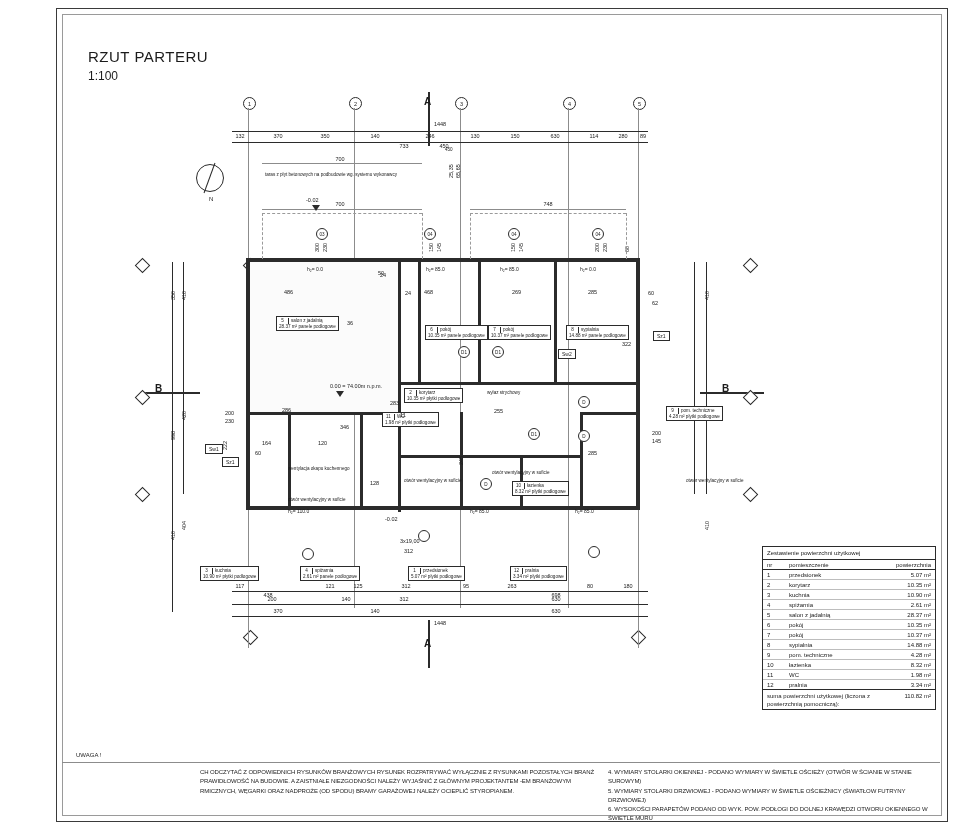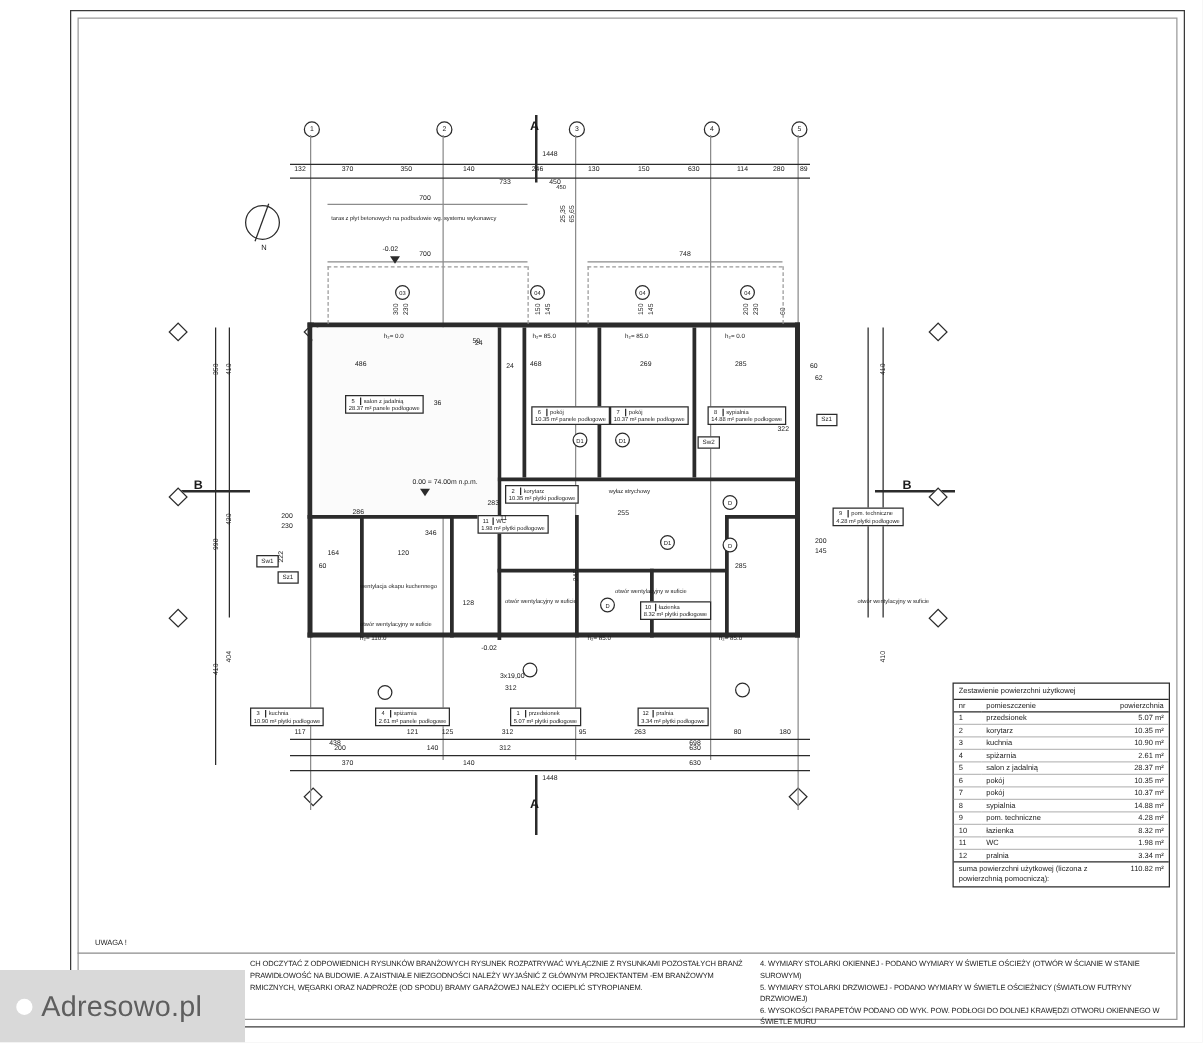--- a/index.html
+++ b/index.html
@@ -71,20 +71,24 @@
   .north-n{position:absolute;left:209px;top:196px;font-size:6px;color:#1b1b1b;}
 </style>
 </head>
 <body>
 
 <div id="page">
 
   <div class="sheet-border"></div>
   <div class="sheet-inner"></div>
 
+  <div class="title-block">
+    <div class="t1">RZUT PARTERU</div>
+    <div class="t2">1:100</div>
+  </div>
 
   <div class="north"></div>
   <div class="north-n">N</div>
 
   <div class="vl w2" style="left:428px;top:92px;height:54px;"></div>
   <div class="sec-lbl" style="left:424px;top:96px;">A</div>
   <div class="vl w2" style="left:428px;top:620px;height:48px;"></div>
   <div class="sec-lbl" style="left:424px;top:638px;">A</div>
   <div class="hl w2" style="left:140px;top:392px;width:60px;"></div>
   <div class="sec-lbl" style="left:155px;top:383px;">B</div>
@@ -437,18 +441,14 @@
 
   <div class="uwaga">UWAGA !</div>
   <div class="hl thin" style="left:62px;top:762px;width:878px;"></div>
   <div class="foot-l" style="white-space:pre-line;">CH ODCZYTAĆ Z ODPOWIEDNICH RYSUNKÓW BRANŻOWYCH RYSUNEK ROZPATRYWAĆ WYŁĄCZNIE Z RYSUNKAMI POZOSTAŁYCH  BRANŻ
 PRAWIDŁOWOŚĆ  NA BUDOWIE. A  ZAISTNIAŁE  NIEZGODNOŚCI   NALEŻY WYJAŚNIĆ Z GŁÓWNYM PROJEKTANTEM -EM BRANŻOWYM
 RMICZNYCH, WĘGARKI ORAZ NADPROŻE (OD SPODU) BRAMY GARAŻOWEJ NALEŻY OCIEPLIĆ STYROPIANEM.</div>
   <div class="foot-r" style="white-space:pre-line;max-width:330px;">4. WYMIARY STOLARKI OKIENNEJ - PODANO WYMIARY W ŚWIETLE OŚCIEŻY (OTWÓR W ŚCIANIE W STANIE SUROWYM)
 5. WYMIARY STOLARKI DRZWIOWEJ - PODANO WYMIARY W ŚWIETLE OŚCIEŻNICY (ŚWIATŁOW FUTRYNY DRZWIOWEJ)
 6. WYSOKOŚCI PARAPETÓW PODANO OD WYK. POW. PODŁOGI DO DOLNEJ KRAWĘDZI OTWORU OKIENNEGO W ŚWIETLE MURU</div>
 
-  <div class="wm">
-    <div class="dot"></div>
-    <div class="txt">Adresowo.pl</div>
-  </div>
 
 </div>
 
 </body></html>

